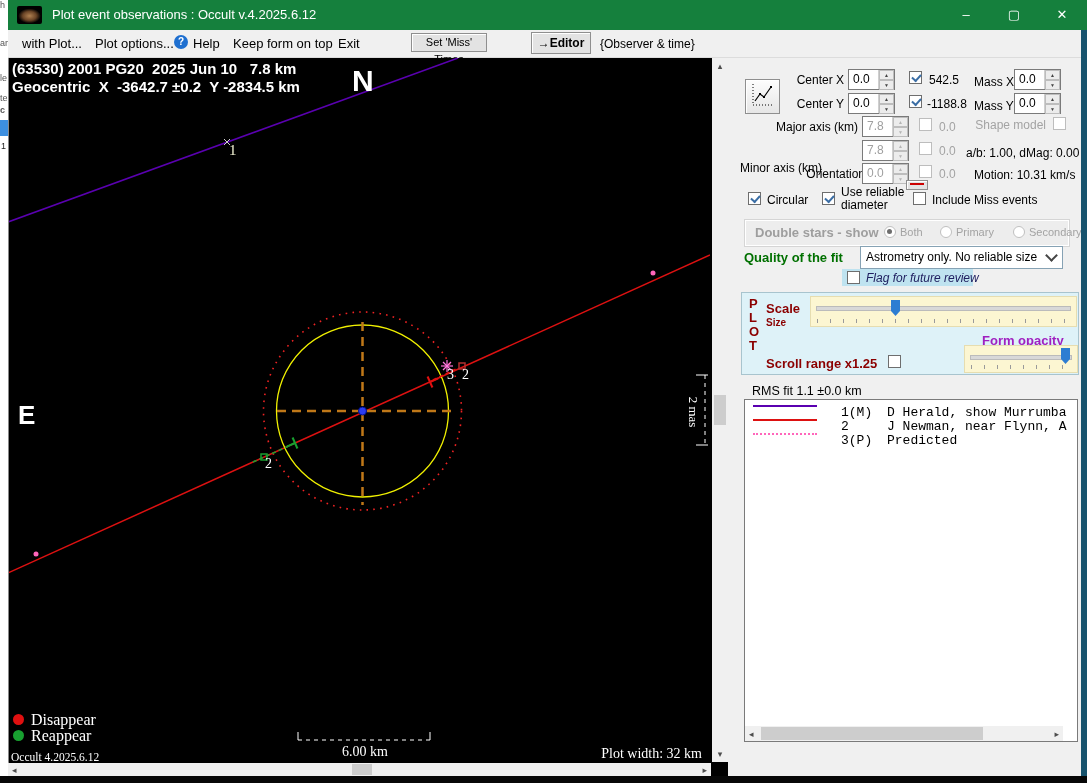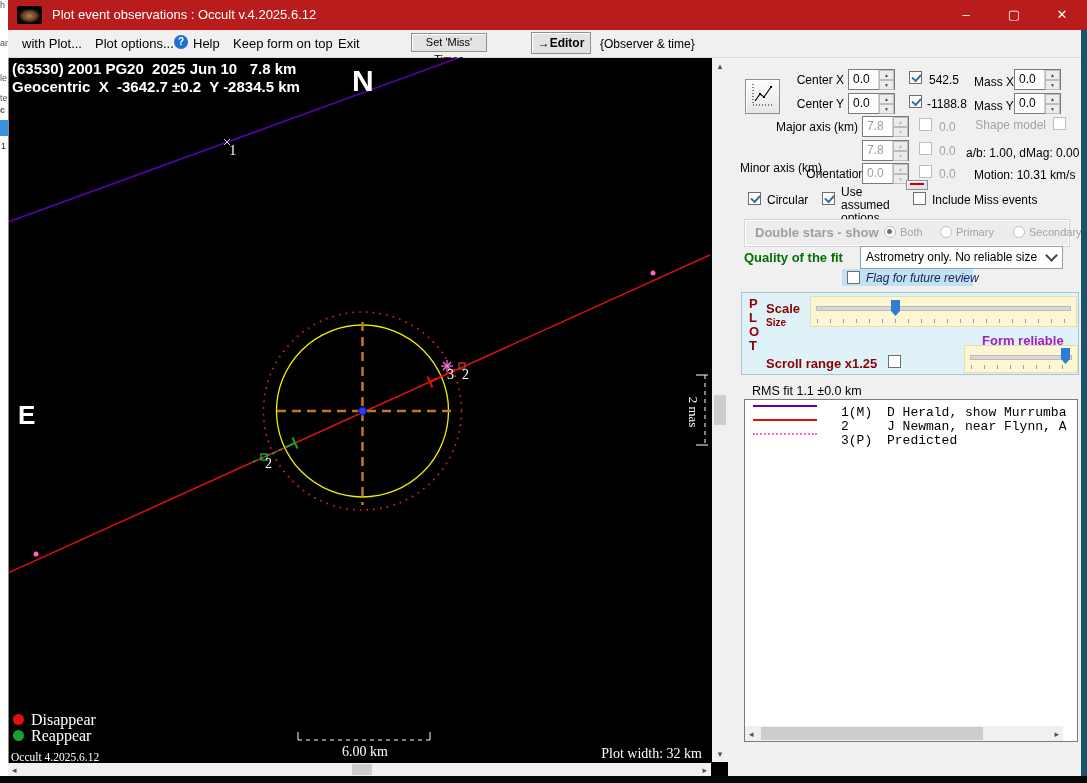--- a/index.html
+++ b/index.html
@@ -1,20 +1,20 @@
 <!DOCTYPE html>
 <html><head>
 <meta charset="utf-8">
 <style>
   html,body{margin:0;padding:0}
   body{width:1087px;height:783px;background:#000;position:relative;overflow:hidden;
        font-family:"Liberation Sans",sans-serif;-webkit-font-smoothing:antialiased}
   .abs{position:absolute}
   
-  .titlebar{background:#b91c1c;color:#fff}
+  .titlebar{background:#15803d;color:#fff}
   .menubar{background:#f0f0f0;border-bottom:1px solid #dcdcdc}
   .menu-item{font-size:13px;color:#000;white-space:nowrap}
   .btn3d{background:#e3e3e3;border:1px solid #8f8f8f;box-shadow:inset 1px 1px 0 #fff;
          font-size:12px;color:#000;text-align:center}
   .winbtn{width:42px;height:30px;color:#fff;font-size:13px;text-align:center;line-height:30px}
   
   .lbl{font-size:12px;color:#000;white-space:nowrap}
   .gry{color:#a3a3a3}
   .maroon{color:#8b0000;font-weight:bold}
   .spin{background:#fff;border:1px solid #7a7a7a;display:flex;height:19px;font-size:12px}
@@ -256,21 +256,21 @@
       <span style="display:block;margin:2px 3px;height:2px;background:#cc0000"></span>
     </span>
 
   <span class="cb" style="left:20px;top:134px">
       <span class="tick"></span>
     </span>
   <span class="abs lbl" style="left:39px;top:135px">Circular</span>
   <span class="cb" style="left:94px;top:134px">
       <span class="tick"></span>
     </span>
-  <span class="abs lbl" style="left:113px;top:128px;width:72px;white-space:normal;line-height:13px">Use assumed options</span>
+  <span class="abs lbl" style="left:113px;top:128px;width:72px;white-space:normal;line-height:13px">Use reliable diameter</span>
   <span class="cb" style="left:185px;top:134px"></span>
   <span class="abs lbl" style="left:204px;top:135px">Include Miss events</span>
 
   <div class="groupbox" style="left:16px;top:161px;width:324px;height:26px;background:#ededed">
     <span class="abs" style="left:10px;top:5px;font-size:13px;font-weight:bold;color:#9e9e9e">Double stars - show</span>
   </div>
   <span class="radio sel" style="left:156px;top:168px;border-color:#c0c0c0"></span>
   <span class="abs lbl gry" style="left:172px;top:168px;font-size:11px">Both</span>
   <span class="radio" style="left:212px;top:168px;border-color:#c0c0c0"></span>
   <span class="abs lbl gry" style="left:228px;top:168px;font-size:11px">Primary</span>
@@ -292,21 +292,21 @@
     <span class="abs maroon" style="left:7px;top:17px;font-size:13px">L</span>
     <span class="abs maroon" style="left:7px;top:31px;font-size:13px">O</span>
     <span class="abs maroon" style="left:7px;top:45px;font-size:13px">T</span>
     <span class="abs maroon" style="left:24px;top:8px;font-size:13px">Scale</span>
     <div class="slider" style="left:68px;top:3px;width:265px;height:29px">
       <span class="groove"></span>
       <span class="ticks"></span>
       <span class="thumb" style="left:80px;top:3px"></span>
     </div>
     <span class="abs maroon" style="left:24px;top:24px;font-size:10px">Size</span>
-    <span class="abs" style="left:240px;top:40px;font-size:13px;font-weight:bold;color:#a020c0">Form reliable</span>
+    <span class="abs" style="left:240px;top:40px;font-size:13px;font-weight:bold;color:#a020c0">Form opacity</span>
     <span class="abs maroon" style="left:24px;top:63px;font-size:13px">Scroll range x1.25</span>
     <span class="cb" style="left:146px;top:62px"></span>
     <div class="slider" style="left:222px;top:52px;width:112px;height:26px">
       <span class="groove"></span>
       <span class="ticks"></span>
       <span class="thumb" style="left:96px;top:2px"></span>
     </div>
   </div>
 
   <span class="abs lbl" style="left:24px;top:326px;font-size:12.5px">RMS fit 1.1 ±0.0 km</span>

